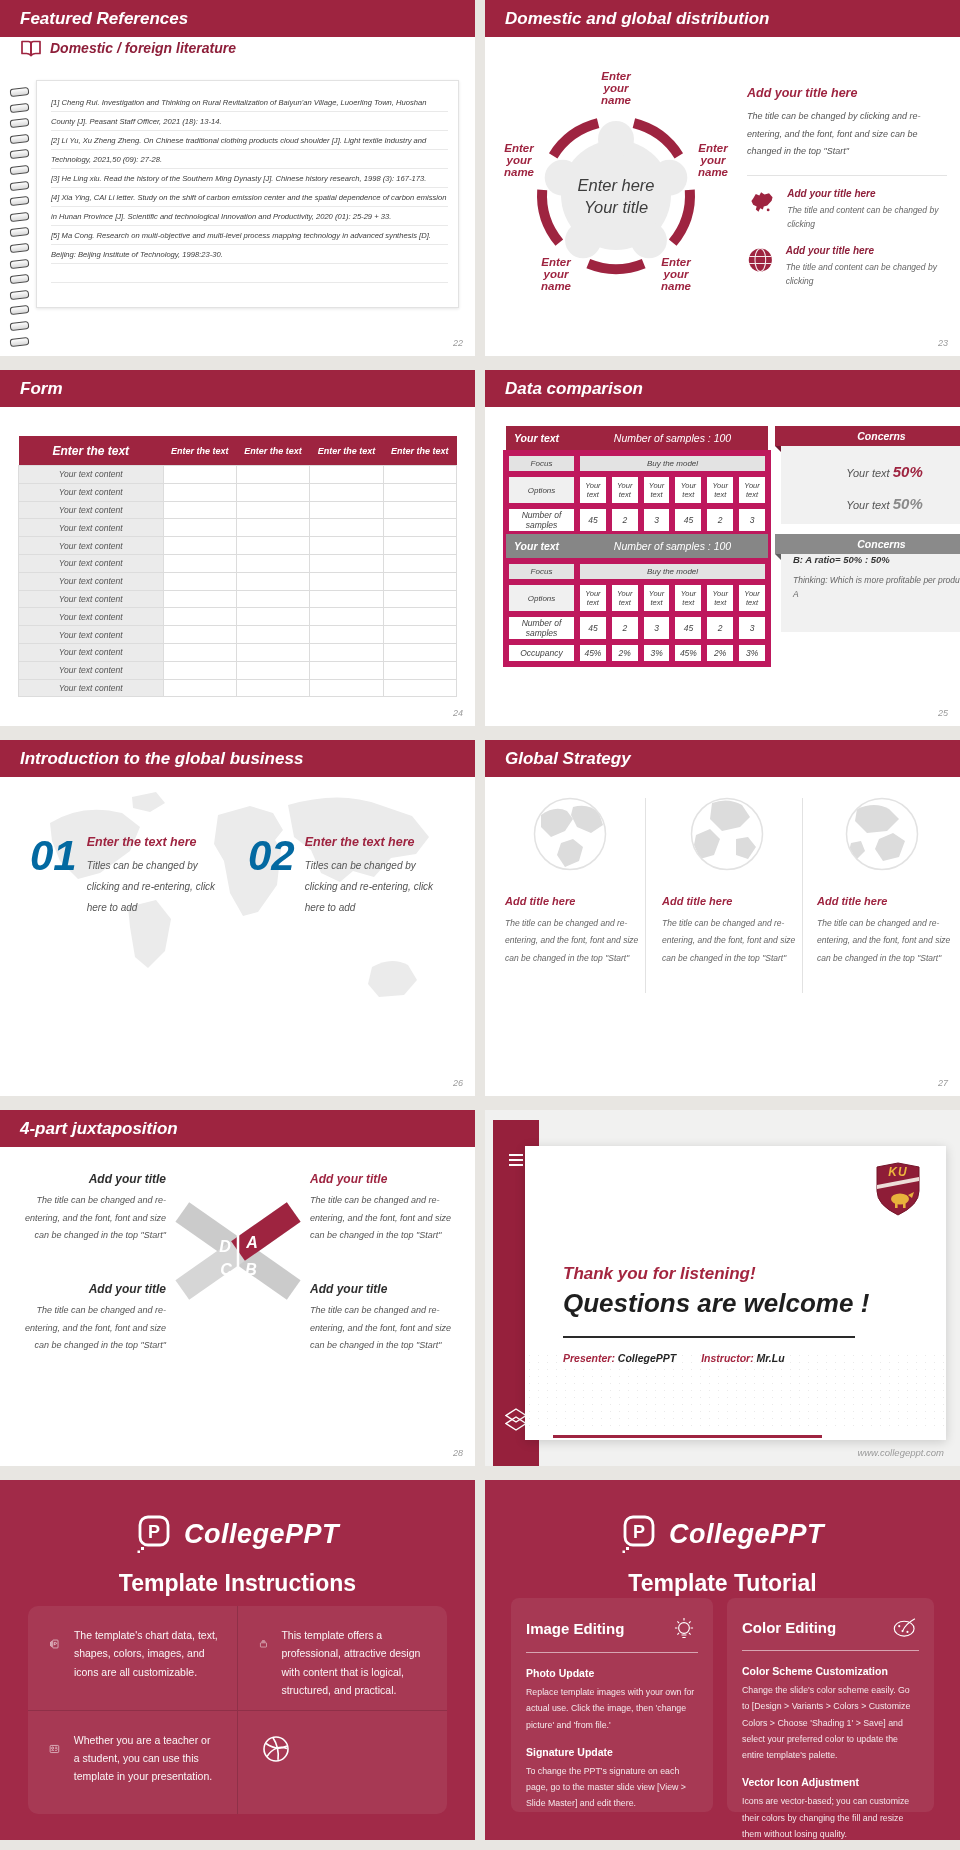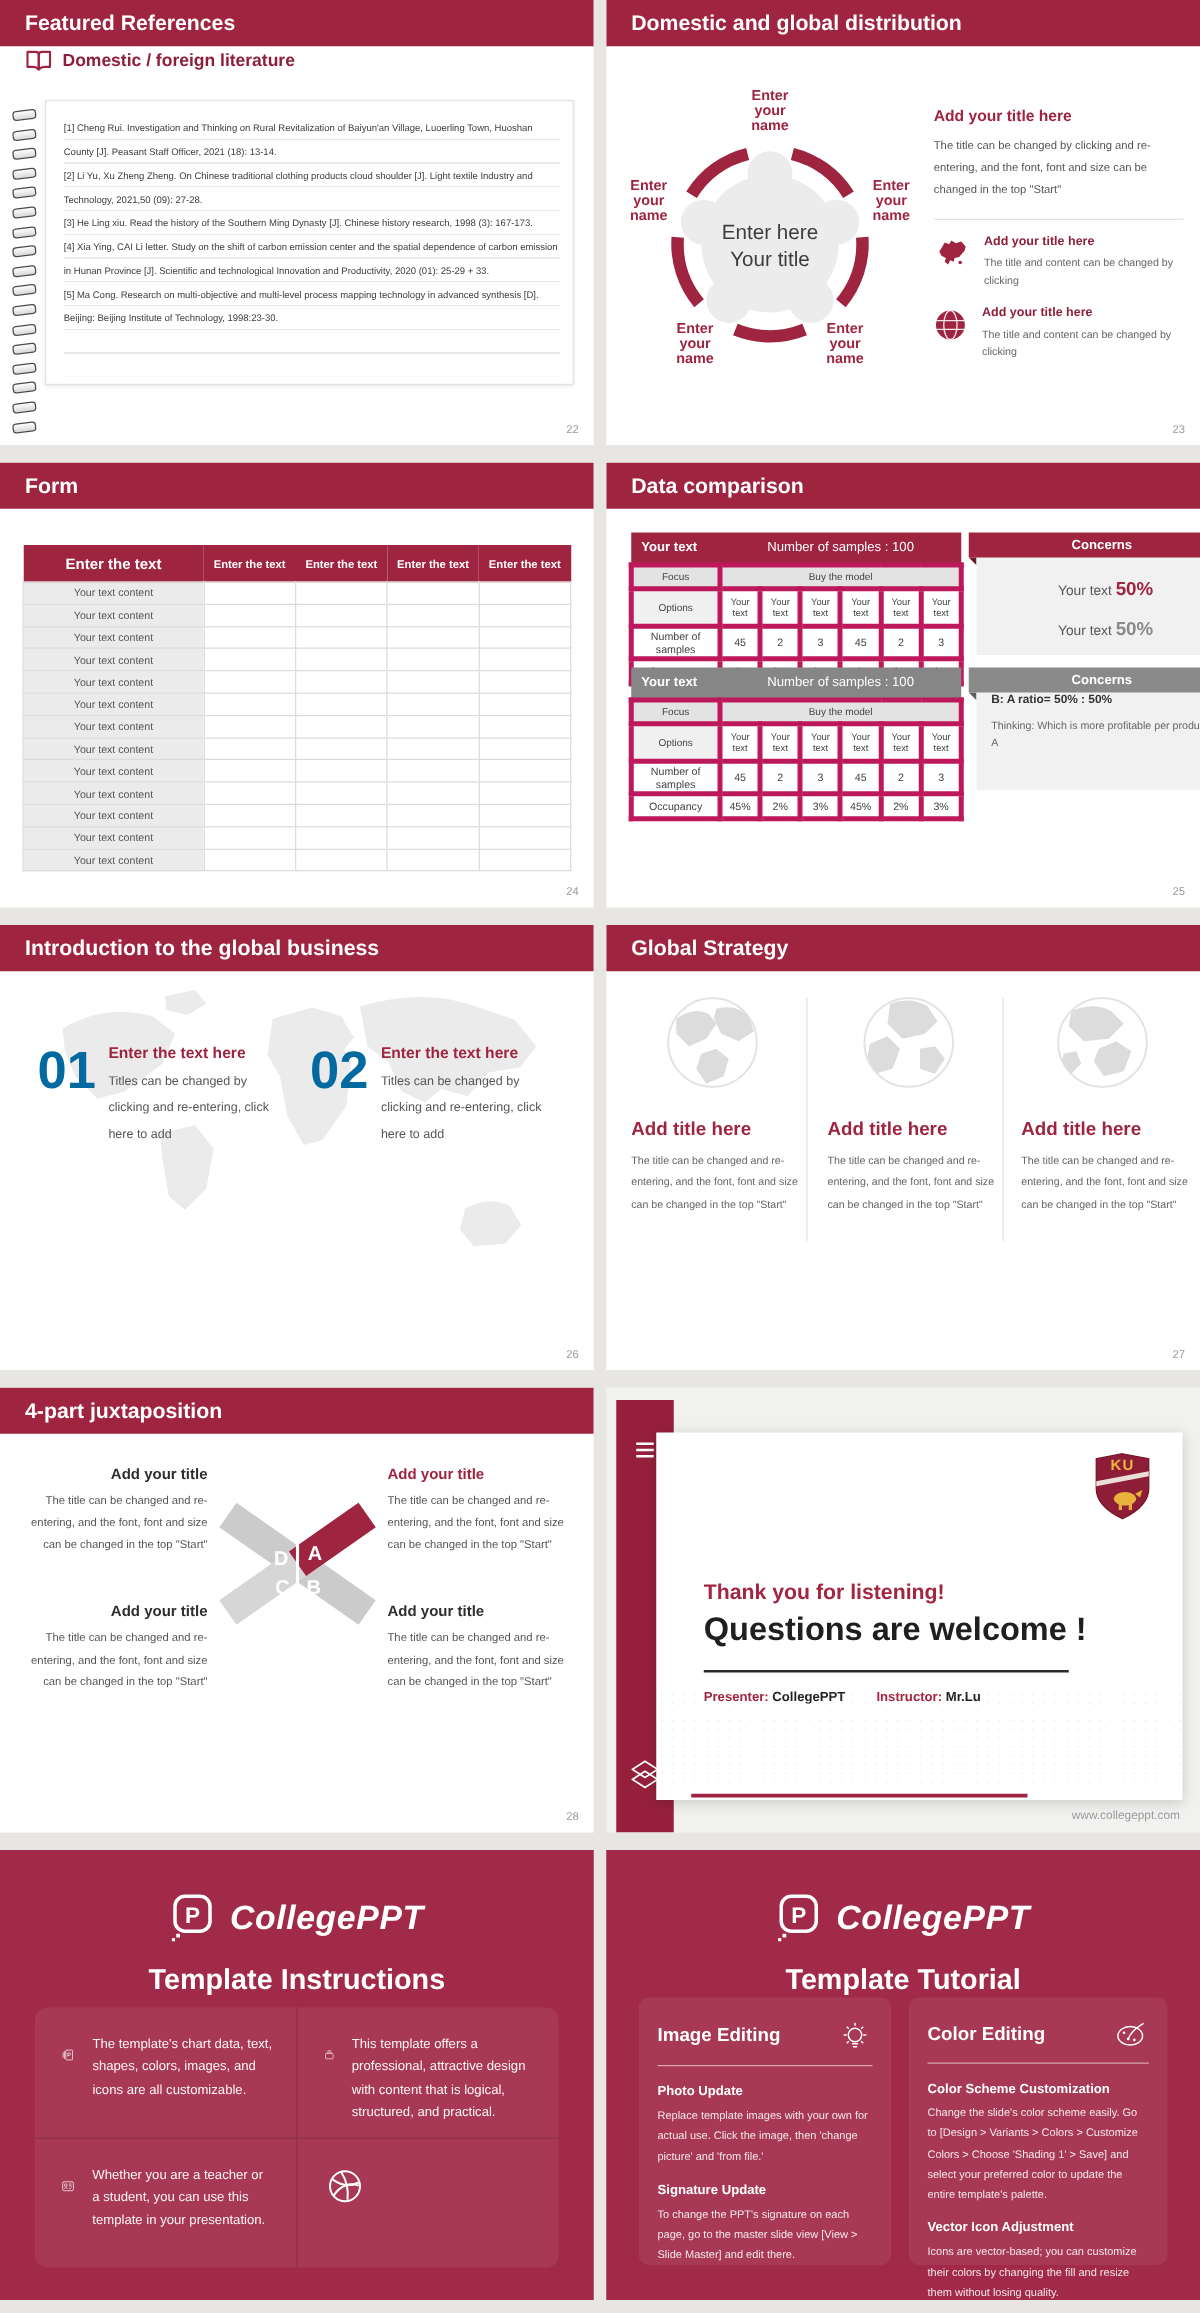--- a/index.html
+++ b/index.html
@@ -1,20 +1,20 @@
 <!DOCTYPE html>
 <html><head>
 <meta charset="utf-8">
 <style>
   html,body{margin:0;padding:0;}
   body{
     width:960px;height:1850px;position:relative;background:#e8e6e2;
     font-family:"Liberation Sans", sans-serif;-webkit-font-smoothing:antialiased;
   }
-  .slide{position:absolute;width:475px;height:356px;background:#fff;overflow:hidden;}
+  .slide{position:absolute;width:475px;height:356px;background:#fff;overflow:hidden;font-style:italic;}
   .bar{height:37px;background:#9e2440;color:#fff;font-size:17px;font-weight:bold;
        line-height:37px;padding-left:20px;box-sizing:border-box;}
   .pagenum{position:absolute;right:12px;bottom:8px;font-size:9px;color:#9a9a9a;}
 
   
   .lit-head{position:absolute;top:39px;left:20px;display:flex;align-items:center;gap:8px;}
   .lit-head span{font-size:14px;font-weight:bold;color:#8e1f3a;}
   .lit-panel{position:absolute;left:36px;right:16px;top:80px;bottom:48px;background:#fff;
              border:1px solid #e2e2e2;box-shadow:0 1px 3px rgba(0,0,0,.10);}
   .lit-lines{position:absolute;left:14px;right:10px;top:12px;bottom:6px;
@@ -37,21 +37,21 @@
 
   
   .formtbl{position:absolute;left:18px;right:18px;top:66px;border-collapse:collapse;width:439px;}
   .formtbl th{background:#9e2440;color:#fff;font-weight:bold;height:27px;font-size:9px;}
   .formtbl th.first{font-size:12px;width:33%;}
   .formtbl td{border:1px solid #dcdcdc;height:14.8px;background:#fff;font-size:8.5px;}
   .formtbl td.first{background:#ebebeb;color:#555;text-align:center;}
 
   
   .cmp{position:absolute;left:18px;width:268px;border-collapse:collapse;table-layout:fixed;}
-  .cmp td{border:4px solid #be185d;text-align:center;color:#444;}
+  .cmp td{border:6px solid #be185d;text-align:center;color:#444;}
   .cmp .hL{width:62px;}
   .cmp tr.head td{border:none;color:#fff;height:22px;}
   .cmp tr.head td.hL{font-weight:bold;font-size:10.5px;text-align:left;padding-left:8px;}
   .cmp tr.head td.hR{font-size:10.5px;}
   .cmp.red tr.head td{background:#9e2440;}
   .cmp.gray tr.head td{background:#868686;}
   .cmp tr.sub td{background:#e3e3e3;height:13px;font-size:8px;}
   .cmp tr.body td{height:24px;font-size:7.5px;background:#fff;}
   .cmp tr.body td.lab{background:#f0f0f0;font-size:8px;}
   .cmp tr.num td{height:20px;font-size:8.5px;}
@@ -76,21 +76,21 @@
   
   .worldmap{position:absolute;left:10px;top:45px;}
   .s26-item{position:absolute;top:95px;width:195px;display:flex;gap:10px;z-index:2;}
   .s26-item .num{font-size:42px;font-weight:bold;color:#0369a1;line-height:1;}
   .s26-item h4{margin:0 0 6px;font-size:12.5px;color:#9e2440;}
   .s26-item p{margin:0;font-size:10px;color:#555;line-height:2.1;}
 
   
   .s27-col{position:absolute;top:55px;width:150px;text-align:left;}
   .s27-col .globe{display:block;margin:0 auto 22px;}
-  .s27-col h4{margin:16px 0 8px;font-size:15px;color:#9e2440;}
+  .s27-col h4{margin:16px 0 8px;font-size:11px;color:#9e2440;}
   .s27-col p{margin:0;font-size:8.5px;color:#666;line-height:2.05;}
   .s27-div{position:absolute;top:58px;height:195px;width:1px;background:#e2e2e2;}
 
   
   .s28-blk{position:absolute;width:152px;}
   .s28-blk h4{margin:0 0 6px;font-size:12px;color:#2f2f2f;}
   .s28-blk.redhead h4{color:#9e2440;}
   .s28-blk p{margin:0;font-size:9px;color:#555;line-height:1.95;}
   .s28-blk.ralign{text-align:right;}
 

